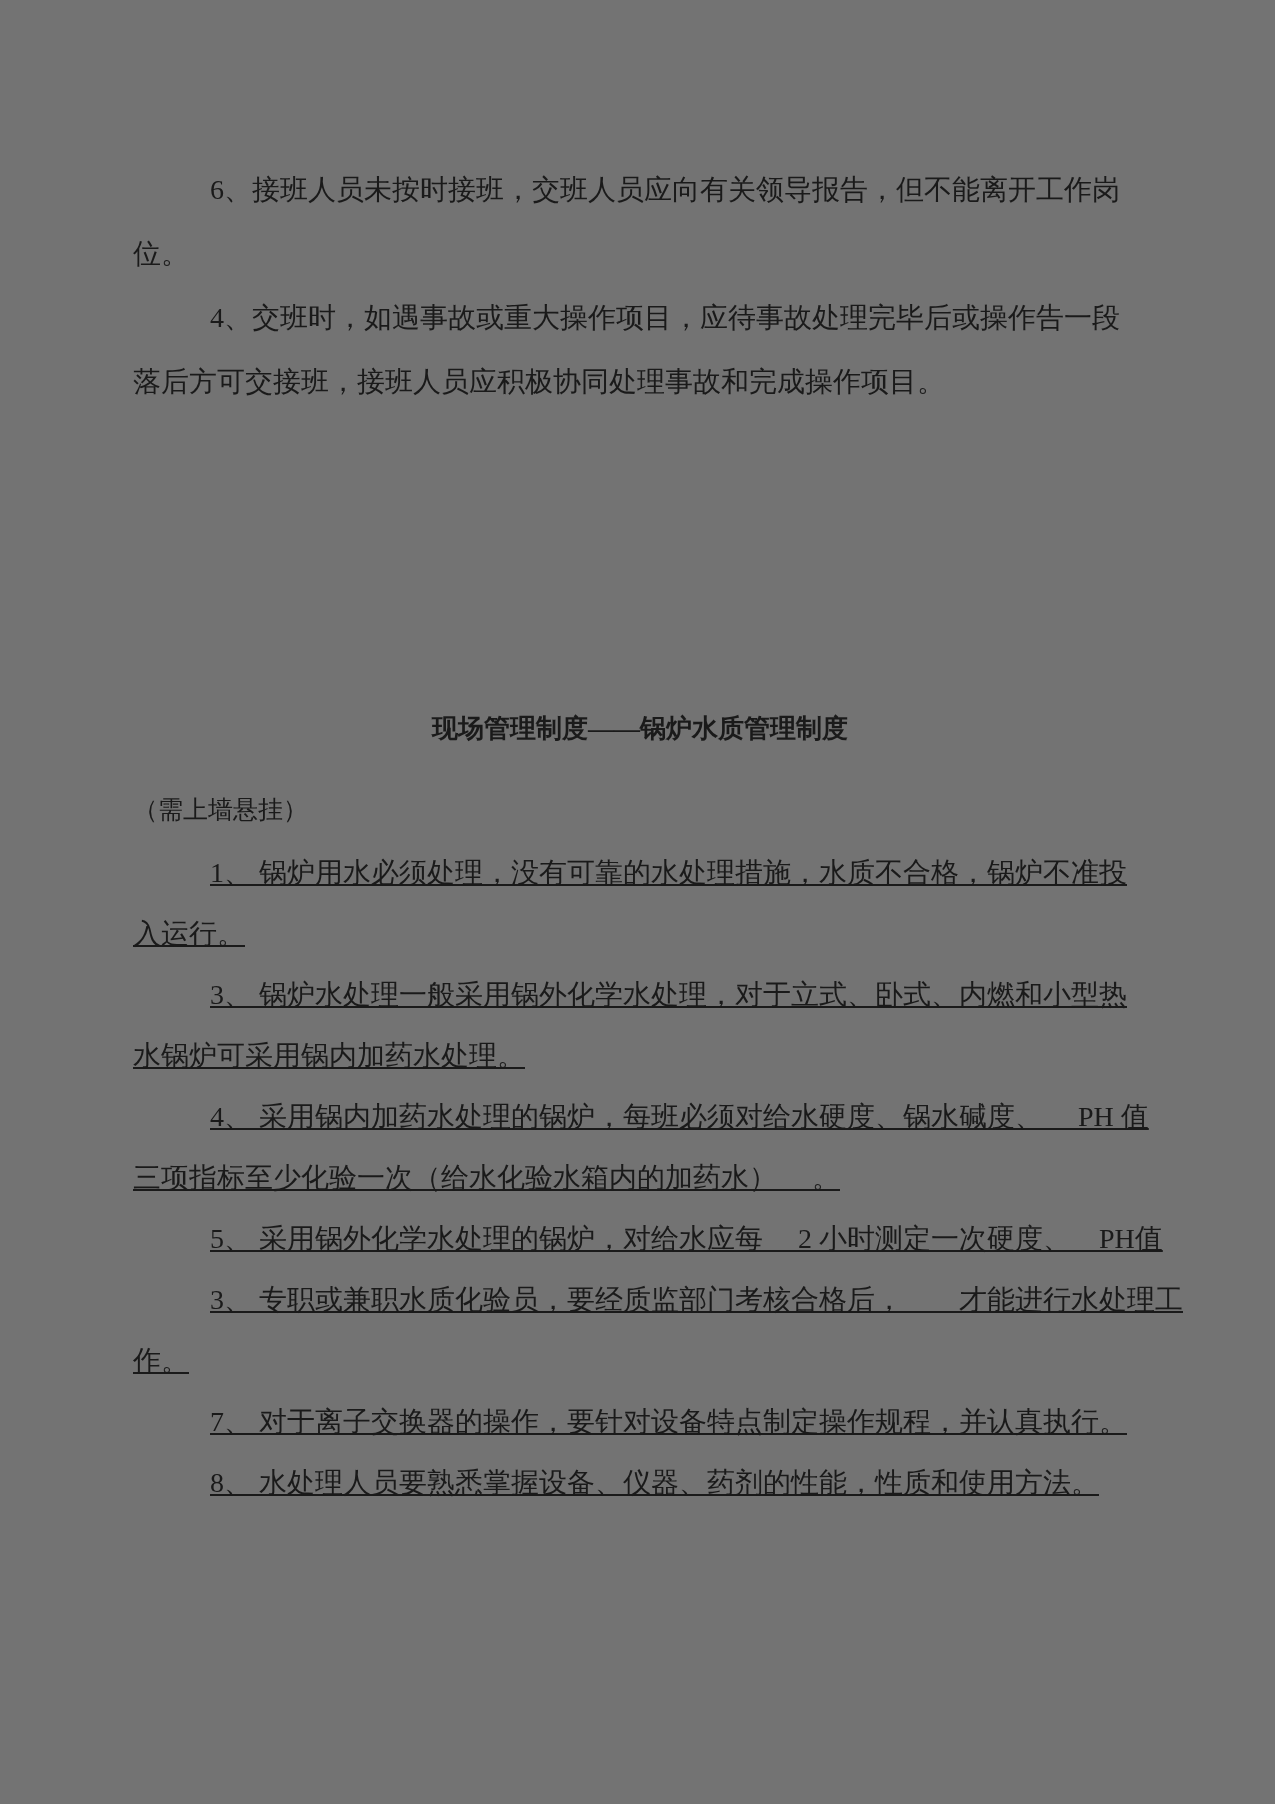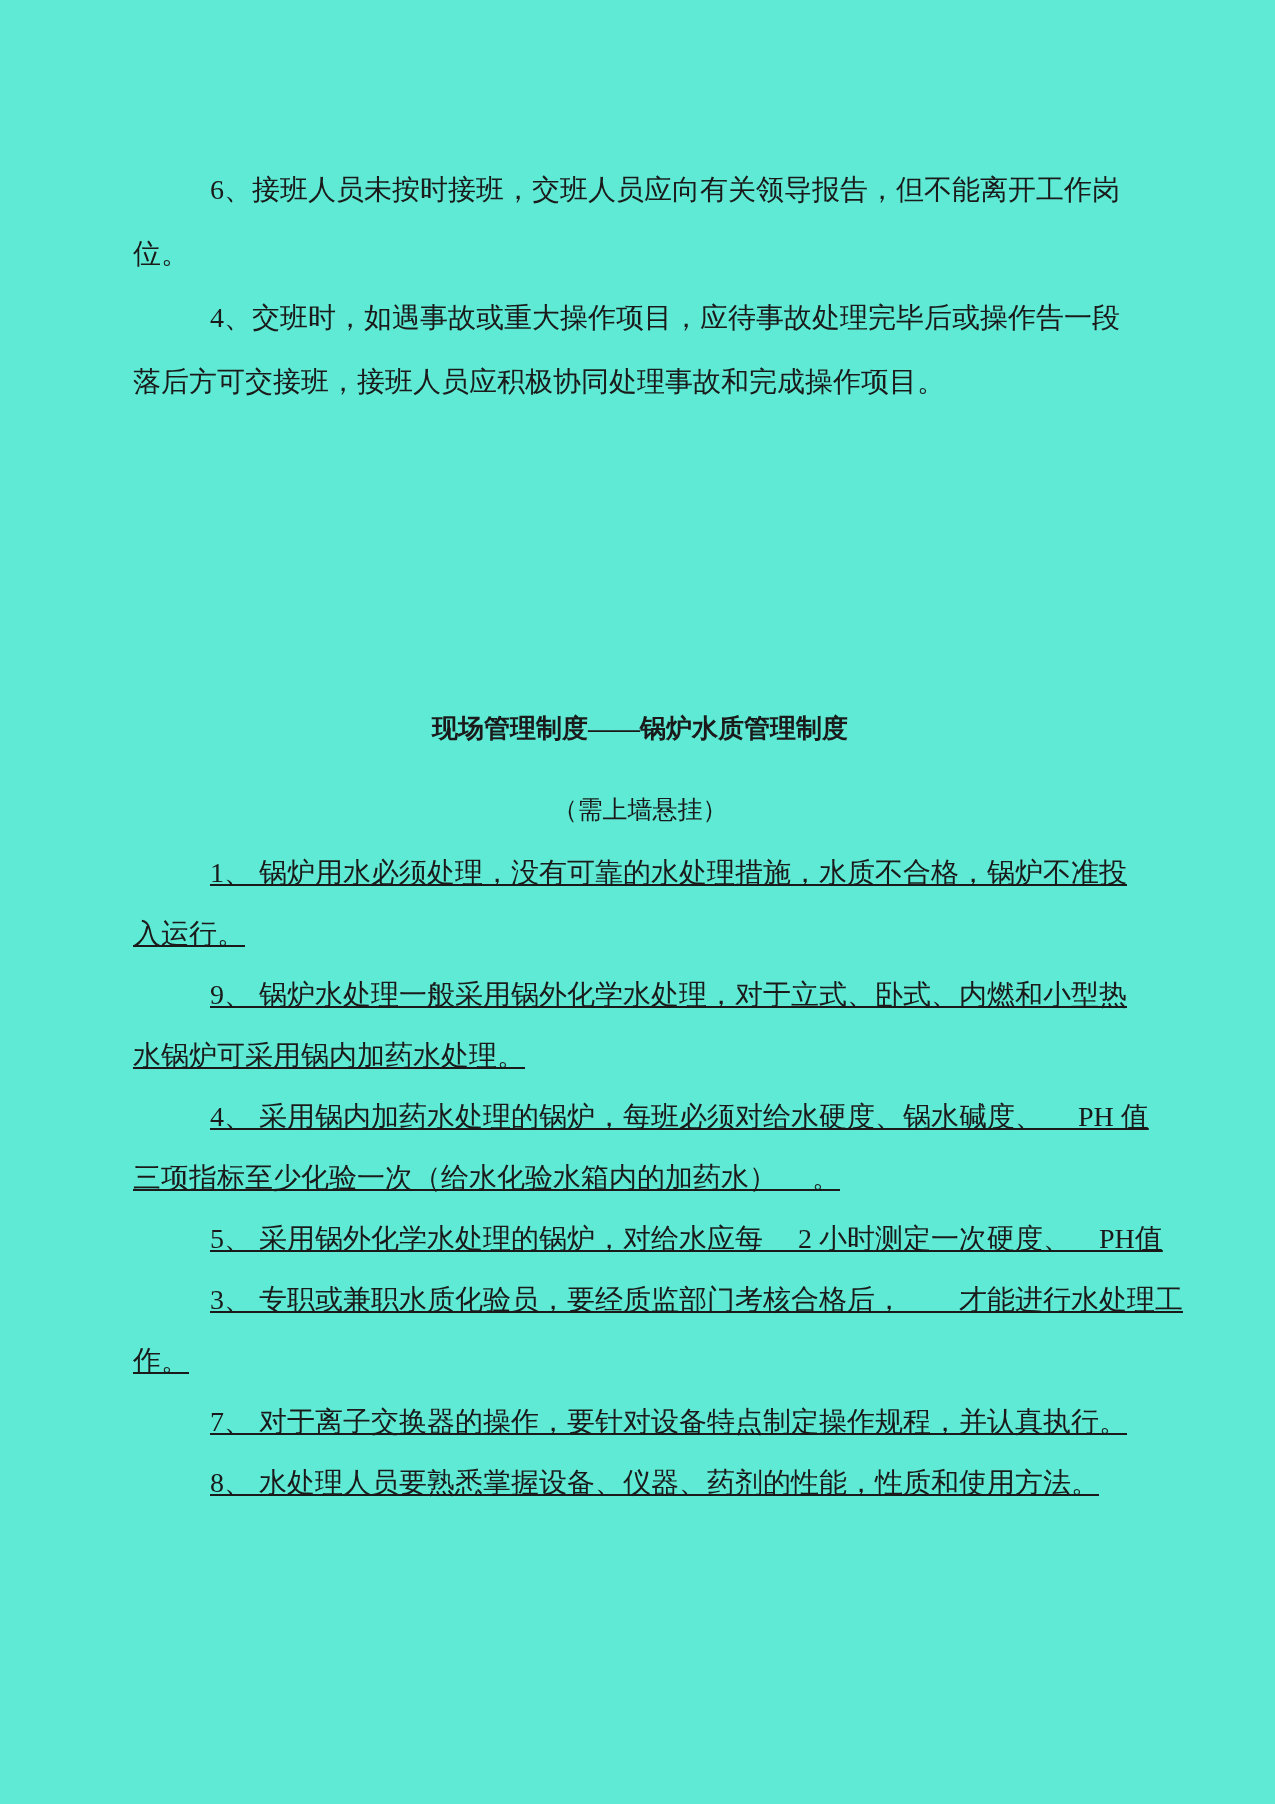--- a/index.html
+++ b/index.html
@@ -6,21 +6,21 @@
     margin: 0;
     padding: 0;
     background: #ffffff;
   }
   .page {
     position: relative;
     width: 1275px;
     height: 1804px;
     box-sizing: border-box;
     padding: 158px 128px 0 133px;
-    background: #5eead4;
+    background: #737373;
     color: #1a1a1a;
     font-family: "Liberation Serif", "DejaVu Serif", serif;
     overflow: hidden;
   }
   .line {
     font-size: 28px;
     white-space: pre;
     color: #1a1a1a;
   }
   .h-section .line {
@@ -41,21 +41,20 @@
     line-height: 68px;
     font-size: 26px;
     font-weight: 700;
     text-align: center;
     white-space: pre;
   }
   .doc-subtitle {
     height: 60px;
     line-height: 60px;
     font-size: 25px;
-    text-align: center;
     white-space: pre;
   }
   .b-section {
     margin-top: 2px;
   }
 </style>
 </head>
 <body>
 
 <div class="page">
@@ -69,21 +68,21 @@
 
   <h1 class="doc-title">现场管理制度——锅炉水质管理制度</h1>
 
   <div class="doc-subtitle">（需上墙悬挂）</div>
 
   <section class="b-section">
     <div class="line first">1、 锅炉用水必须处理，没有可靠的水处理措施，水质不合格，锅炉不准投</div>
     <div class="line">入运行。</div>
 
 
-    <div class="line first">9、 锅炉水处理一般采用锅外化学水处理，对于立式、卧式、内燃和小型热</div>
+    <div class="line first">3、 锅炉水处理一般采用锅外化学水处理，对于立式、卧式、内燃和小型热</div>
     <div class="line">水锅炉可采用锅内加药水处理。</div>
 
     <div class="line first">4、 采用锅内加药水处理的锅炉，每班必须对给水硬度、锅水碱度、　 PH 值</div>
     <div class="line">三项指标至少化验一次（给水化验水箱内的加药水）　 。</div>
 
     <div class="line first">5、 采用锅外化学水处理的锅炉，对给水应每　 2 小时测定一次硬度、　PH值</div>
 
     <div class="line first">3、 专职或兼职水质化验员，要经质监部门考核合格后，　　才能进行水处理工</div>
     <div class="line">作。</div>
 

